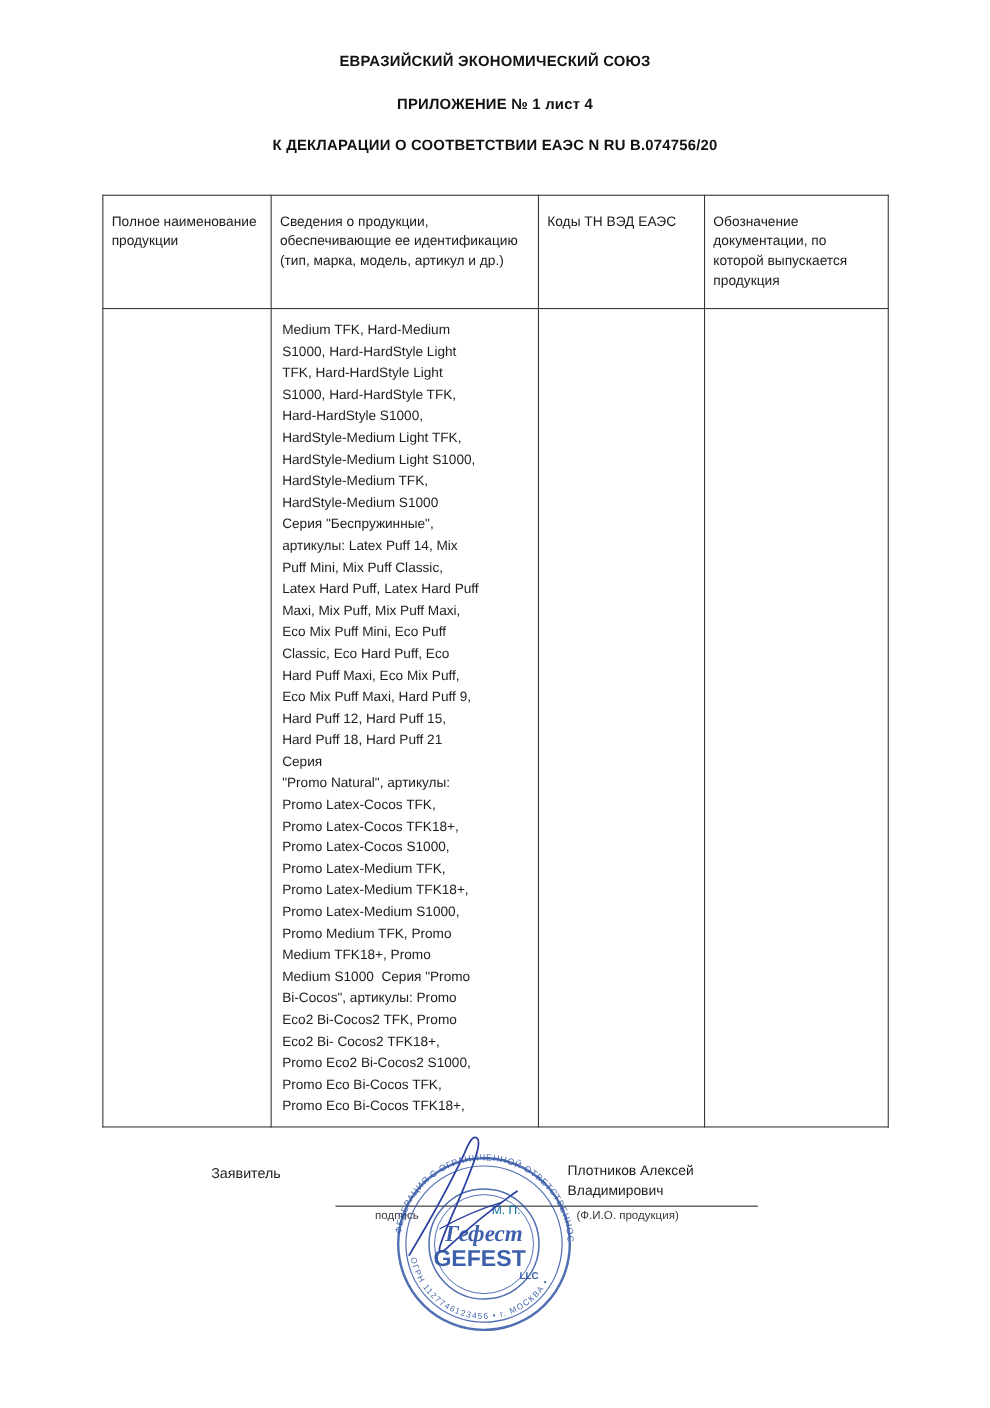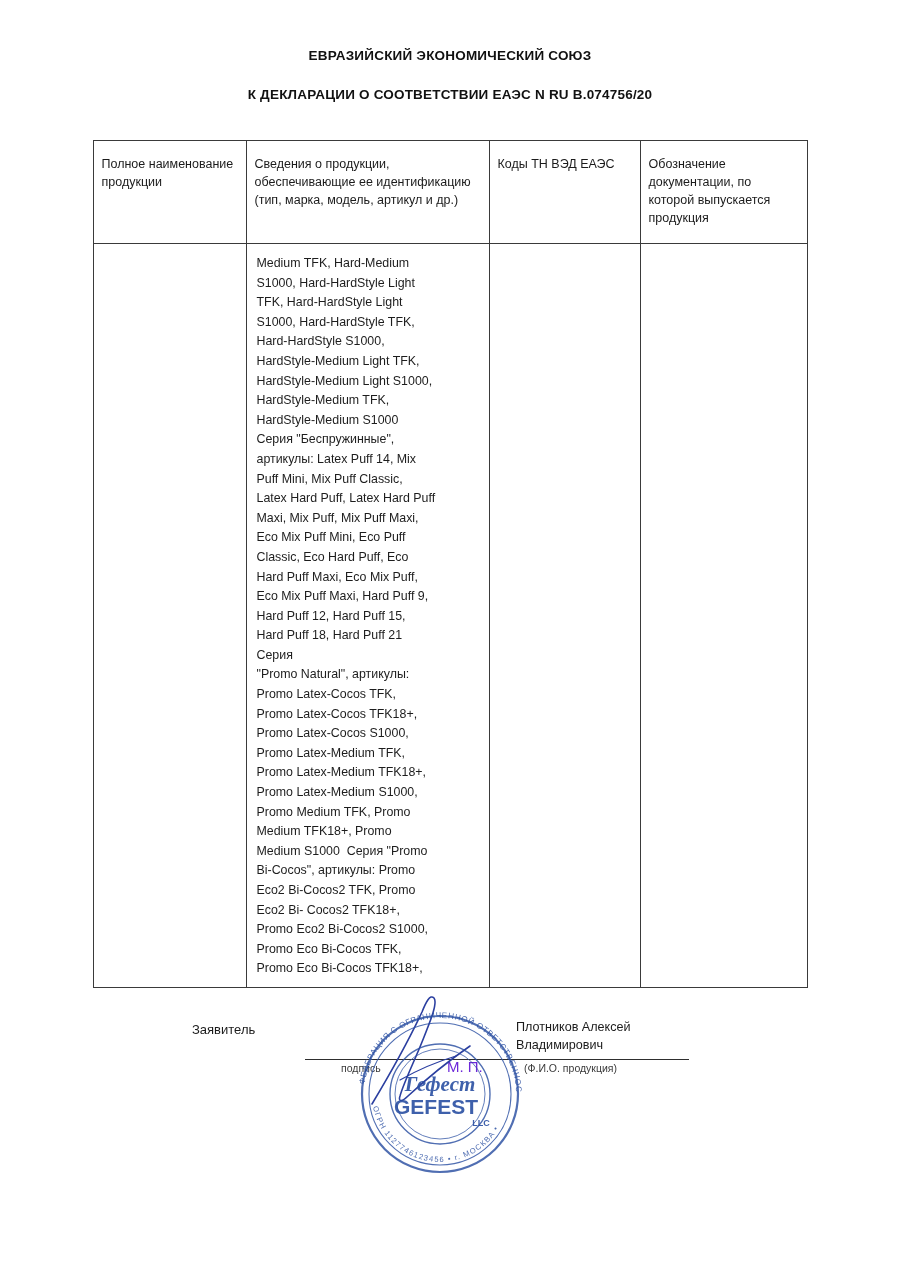--- a/index.html
+++ b/index.html
@@ -96,22 +96,22 @@
     left: 341px;
     top: 56px;
     font-size: 10.5px;
     color: #3a3a3a;
     text-align: right;
   }
   .mp-label {
     position: absolute;
     left: 447px;
     top: 52px;
-    font-size: 15px;
-    color: #6d28d9;
+    font-size: 11px;
+    color: #0369a1;
   }
   .applicant-name {
     position: absolute;
     left: 516px;
     top: 12px;
     width: 176px;
     font-size: 12.6px;
     line-height: 18px;
     color: #1b1b1b;
   }
@@ -141,20 +141,21 @@
     pointer-events: none;
   }
 </style>
 </head>
 <body>
 
 <div class="page">
 
   <div class="header">
     <div class="line line1">ЕВРАЗИЙСКИЙ ЭКОНОМИЧЕСКИЙ СОЮЗ</div>
+    <div class="line line2">ПРИЛОЖЕНИЕ № 1 лист 4</div>
     <div class="line line3">К ДЕКЛАРАЦИИ О СООТВЕТСТВИИ ЕАЭС N RU В.074756/20</div>
   </div>
 
   <table class="maintable">
     <thead>
       <tr>
         <th class="col1">Полное наименование продукции</th>
         <th class="col2">Сведения о продукции, обеспечивающие ее идентификацию (тип, марка, модель, артикул и др.)</th>
         <th class="col3">Коды ТН ВЭД ЕАЭС</th>
         <th class="col4">Обозначение документации, по которой выпускается продукция</th>

